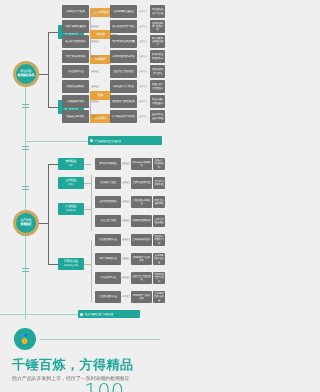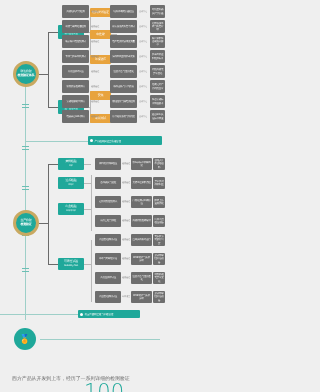--- a/index.html
+++ b/index.html
@@ -319,17 +319,18 @@
   <div class="banner" style="left:78px;top:310px;width:62px;height:8px;">
     <span class="dot"></span>
     <span>批量出货前全检与抽检管控</span>
   </div>
 
 </div>
 
 <div class="footer">
   <div class="f-icon">🏅</div>
   <div class="f-line"></div>
+  <div class="f-head">千锤百炼，方得精品</div>
   <div class="f-body">西方产品从开发到上市，经历了一系列详细的检测验证</div>
 
   <div class="f-big">100</div>
 
 </div>
 
 </body></html>

